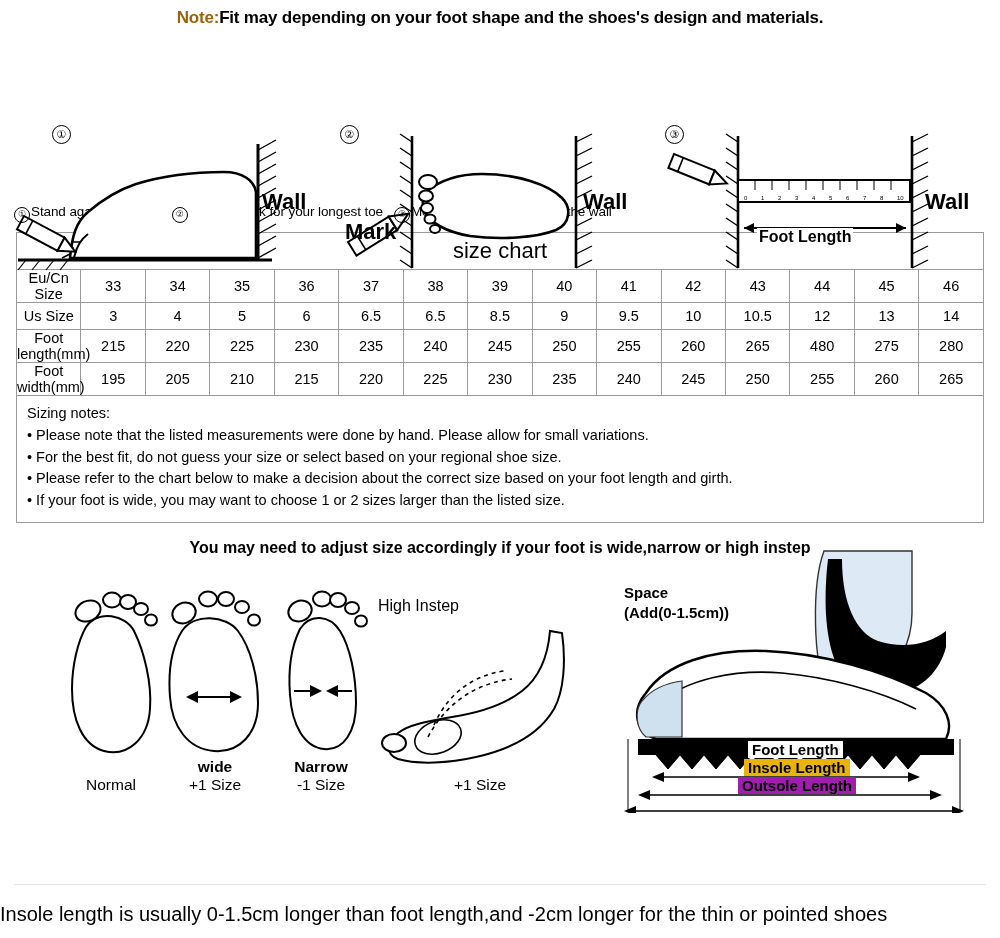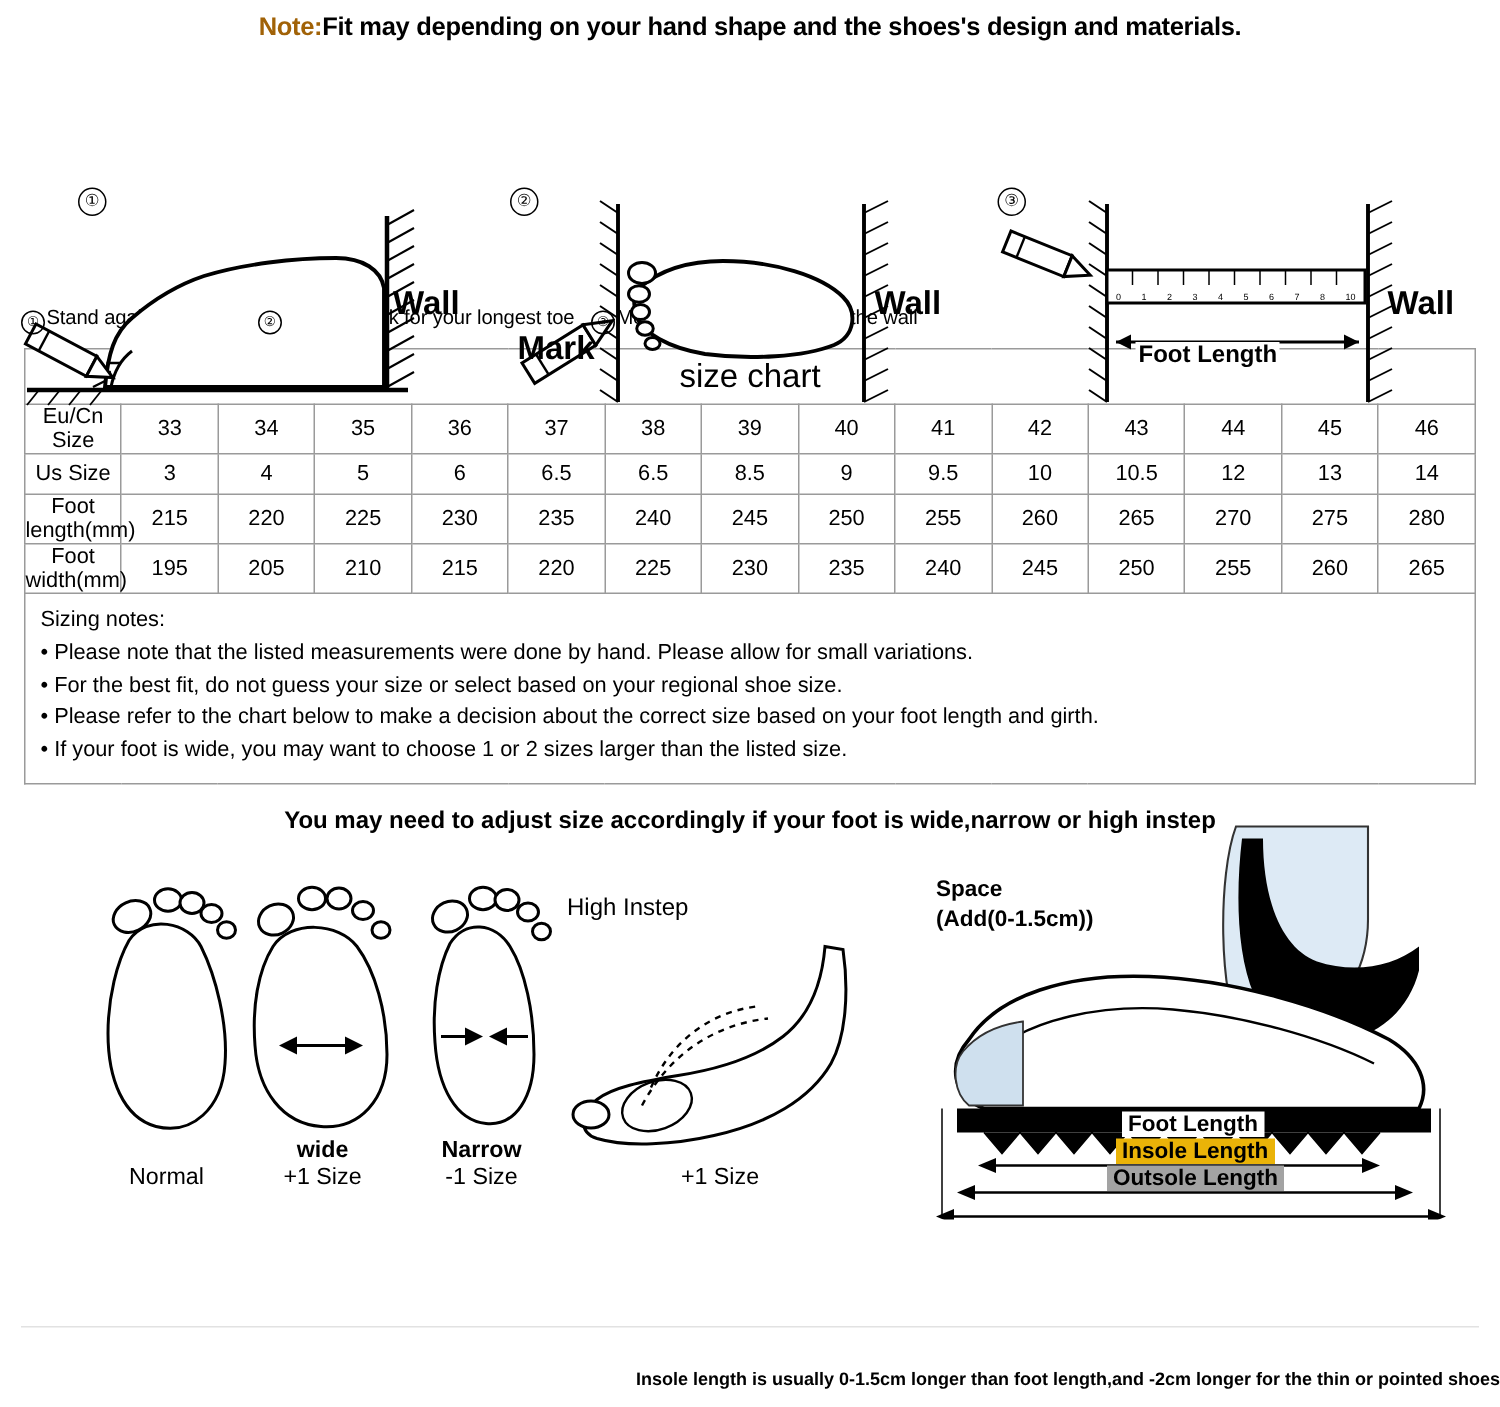--- a/index.html
+++ b/index.html
@@ -122,36 +122,36 @@
   .space-label{
     position:absolute;
     font-size:15px;
     font-weight:bold;
     line-height:1.35;
   }
   .footer{
     position:absolute;
     bottom:12px;
     left:0;right:0;
-    text-align:right;
-    font-weight:bold;
-    font-size:12px;
+    text-align:left;
+    font-weight:normal;
+    font-size:20px;
   }
   .sep{
     position:absolute;
     left:14px;right:14px;
     border-top:1px solid #e2e2e2;
   }
   svg{display:block;}
 </style>
 </head>
 <body>
 
 <div class="note">
-  <span class="red">Note:</span><span>Fit may depending on your hand shape and the shoes's design and materials.</span>
+  <span class="red">Note:</span><span>Fit may depending on your foot shape and the shoes's design and materials.</span>
 </div>
 
 <div class="steps">
 
   <div class="stepnum" style="left:52px;top:82px;">
     <span class="circled">①</span>
   </div>
   <svg style="position:absolute;left:10px;top:90px;" width="270" height="140" viewBox="0 0 270 140">
 
     <line x1="8" y1="128" x2="262" y2="128" stroke="#000" stroke-width="3"></line>
@@ -365,21 +365,21 @@
     <td>220</td>
     <td>225</td>
     <td>230</td>
     <td>235</td>
     <td>240</td>
     <td>245</td>
     <td>250</td>
     <td>255</td>
     <td>260</td>
     <td>265</td>
-    <td>270</td>
+    <td>480</td>
     <td>275</td>
     <td>280</td>
   </tr>
   <tr>
     <td class="rowhdr">Foot width(mm)</td>
     <td>195</td>
     <td>205</td>
     <td>210</td>
     <td>215</td>
     <td>220</td>
@@ -492,18 +492,18 @@
     <line x1="344" y1="196" x2="344" y2="268" stroke="#000" stroke-width="1"></line>
   </svg>
 
   <div class="space-label" style="left:624px;top:22px;">
     <span>Space</span><br>
     <span>(Add(0-1.5cm))</span>
   </div>
 
   <div class="diagram-label" style="left:748px;top:180px;background:#fff;padding:0 4px;">Foot Length</div>
   <div class="diagram-label" style="left:744px;top:198px;background:#eab308;padding:0 4px;">Insole Length</div>
-  <div class="diagram-label" style="left:738px;top:216px;background:#a3a3a3;padding:0 4px;">Outsole Length</div>
+  <div class="diagram-label" style="left:738px;top:216px;background:#a21caf;padding:0 4px;">Outsole Length</div>
 </div>
 
 <div class="sep" style="top:884px;"></div>
 
 <div class="footer">Insole length is usually 0-1.5cm longer than foot length,and -2cm longer for the thin or pointed shoes</div>
 
 </body></html>

